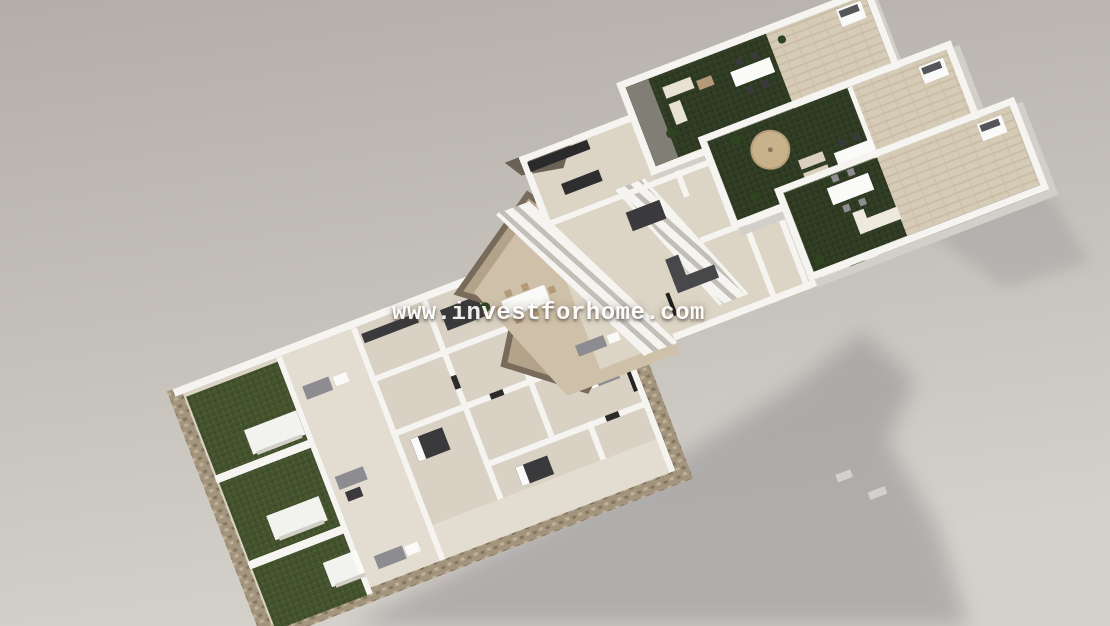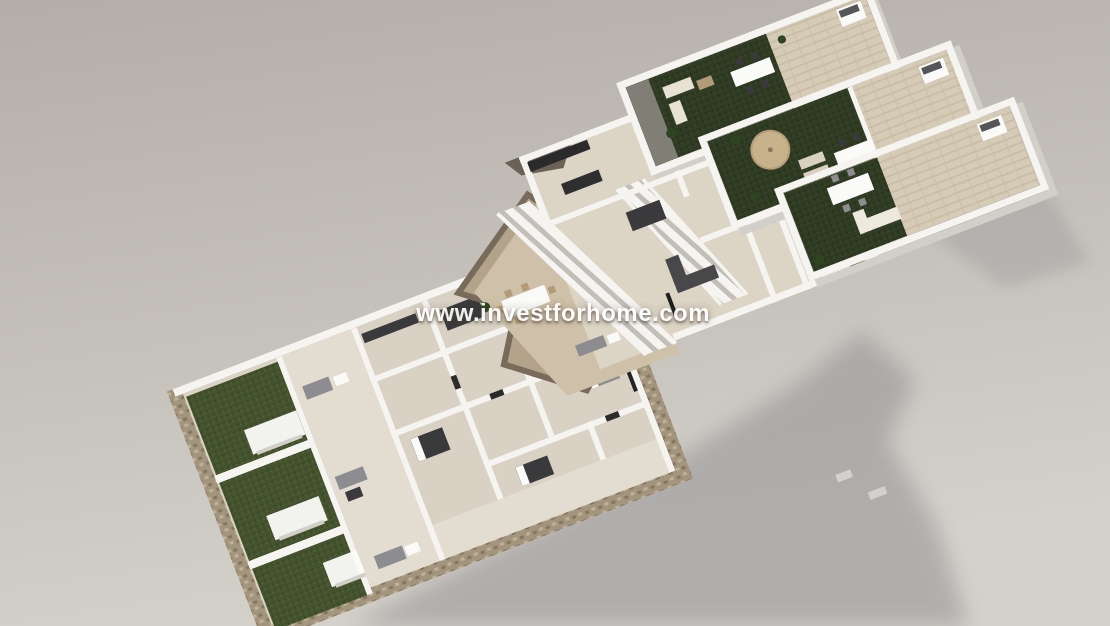--- a/index.html
+++ b/index.html
@@ -1,21 +1,21 @@
 <!DOCTYPE html>
 <html style="--bg-top: #b3aea8; --bg-bottom: #d4d0ca; --shadow: #8e8d91; --wall: #f5f4f1; --wall-shade: #d2cfc9; --wall-edge: #bbb6af; --floor-beige: #dbd4c6; --floor-light: #e3ddd1; --floor-tan: #cfc1a9; --deck: #d6cbb6; --deck-line: #c7bba4; --grass-roof: #2f3b23; --grass-roof-dot: #27321d; --grass-garden: #44532e; --grass-garden-dot: #394826; --stone: #a3957d; --stone-dark: #85775f; --stone-light: #bfb197; --rock: #796b5b; --rock-light: #b2a38a; --dark-furniture: #3a3a3c; --gray-furniture: #8d8c90; --white-furniture: #fafaf8; --wood: #b59a77; --umbrella: #c8b28c; --plant: #2f4522; --roof-dark: #6b6257; --watermark: #ffffff;"><head>
 <meta charset="utf-8">
 <style>
   html,body{margin:0;padding:0;background:#b9b4ae;font-family:"Liberation Sans",sans-serif;}
   .stage{position:relative;width:1110px;height:626px;overflow:hidden;}
   .stage svg{position:absolute;left:0;top:0;}
   .watermark{
-    position:absolute;left:400px;top:299px;width:310px;
+    position:absolute;left:392px;top:299px;width:310px;
     text-align:right;white-space:nowrap;
-    font-family:Liberation Sans, sans-serif;
+    font-family:Liberation Mono, monospace;
     font-weight:bold;font-size:24px;letter-spacing:.5px;
     color:var(--watermark,#fff);opacity:.92;
     text-shadow:0 2px 3px rgba(74,67,58,.8),0 0 9px rgba(74,67,58,.4);
     pointer-events:none;z-index:5;
   }
   
   .wall{fill:var(--wall);}
   .wallshade{fill:var(--wall-shade);}
   .flbeige{fill:var(--floor-beige);}
   .fllight{fill:var(--floor-light);}

